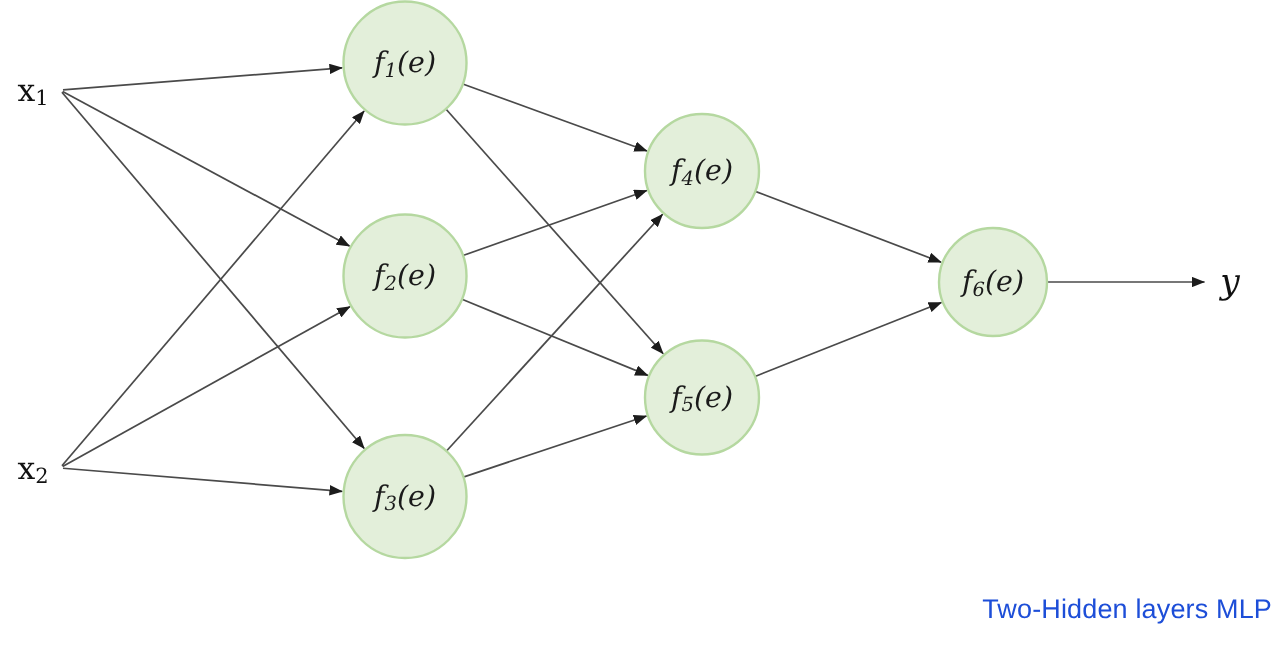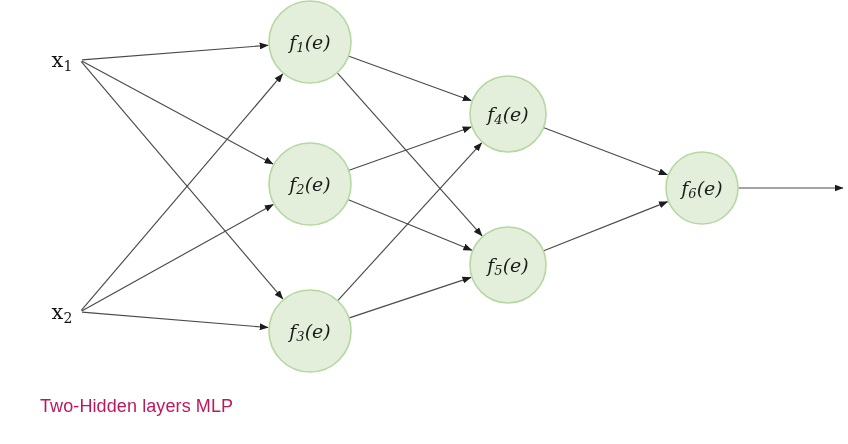--- a/index.html
+++ b/index.html
@@ -11,21 +11,20 @@
     width: 848px;
     height: 444px;
     font-family: "Liberation Sans", sans-serif;
     overflow: hidden;
   }
   #diagram-root {
     position: relative;
     width: 720px;
     height: 444px;
     background: #ffffff;
-    margin-left: 40px;
   }
   svg#net-svg {
     position: absolute;
     top: 0;
     left: 0;
     width: 848px;
     height: 444px;
     display: block;
   }
   .node-circle {
@@ -62,24 +61,24 @@
     font-size: 23px;
     fill: #111111;
     text-anchor: middle;
     dominant-baseline: central;
   }
   .caption-text {
     position: absolute;
     left: 0;
     width: 848px;
     top: 396px;
-    text-align: left;
+    text-align: right;
     font-family: "Liberation Sans", sans-serif;
     font-size: 18px;
-    color: #be185d;
+    color: #1d4ed8;
     letter-spacing: 0.1px;
   }
 </style>
 </head>
 <body>
 
 <div id="diagram-root">
 
   <svg id="net-svg" viewBox="0 0 848 444">
     <defs>

